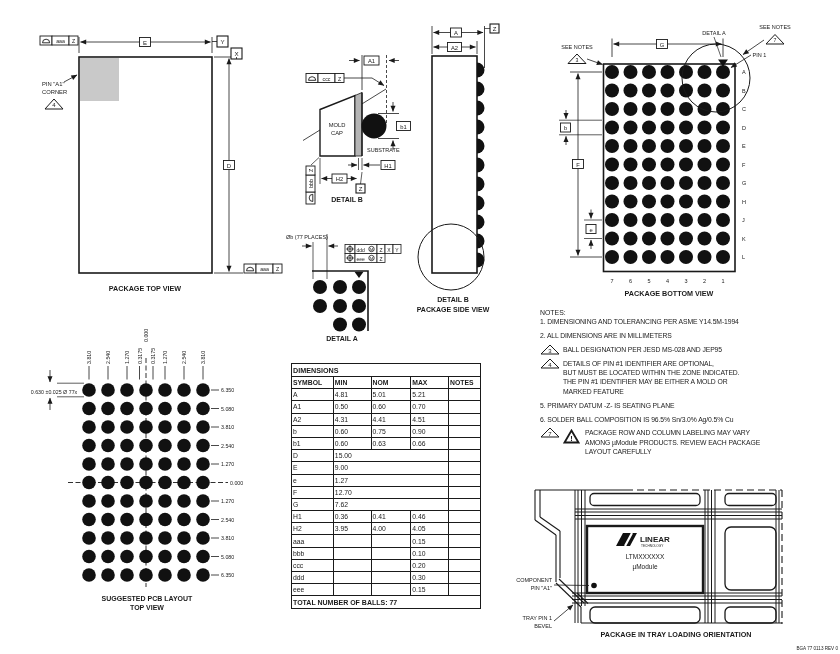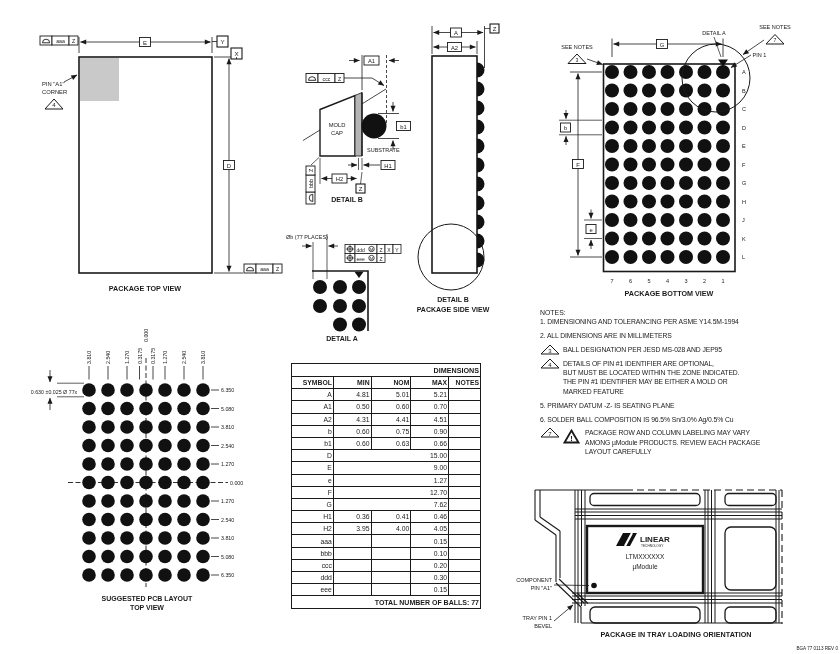--- a/index.html
+++ b/index.html
@@ -12,21 +12,21 @@
   #notes{position:absolute;left:540px;top:301px;width:300px}
   #notes-heading{font-size:6.9px;font-weight:normal;margin-bottom:1px}
   .note-item{position:relative;margin-bottom:4.5px}
   .note-text{font-size:6.8px;line-height:1.38;white-space:pre-line;letter-spacing:-0.1px}
   .ntri{position:absolute;left:0;top:-1px}
   .ind{margin-left:23px}
   .wicon{position:absolute;left:23px;top:1px}
   .ind2{margin-left:45px}
   
   #dimtable{position:absolute;left:291px;top:355px;width:190px;border-collapse:collapse;
-    text-align:right;border:1.5px solid #1a1a1a}
+    text-align:left;border:1.5px solid #1a1a1a}
   #dimtable th,#dimtable td{border:1px solid #1a1a1a;font-size:6.8px;height:12.2px;padding:0 1px}
   #dimtable th{font-weight:bold}
   #dimtable .title{font-size:7.2px;height:13px}
   #dimtable .foot{font-weight:bold;font-size:7px;height:13px}
   #dimtable col.c-sym{width:42px}#dimtable col.c-min{width:38px}
   #dimtable col.c-nom{width:40px}#dimtable col.c-max{width:38px}#dimtable col.c-not{width:32px}
 </style>
 </head>
 <body>
 

